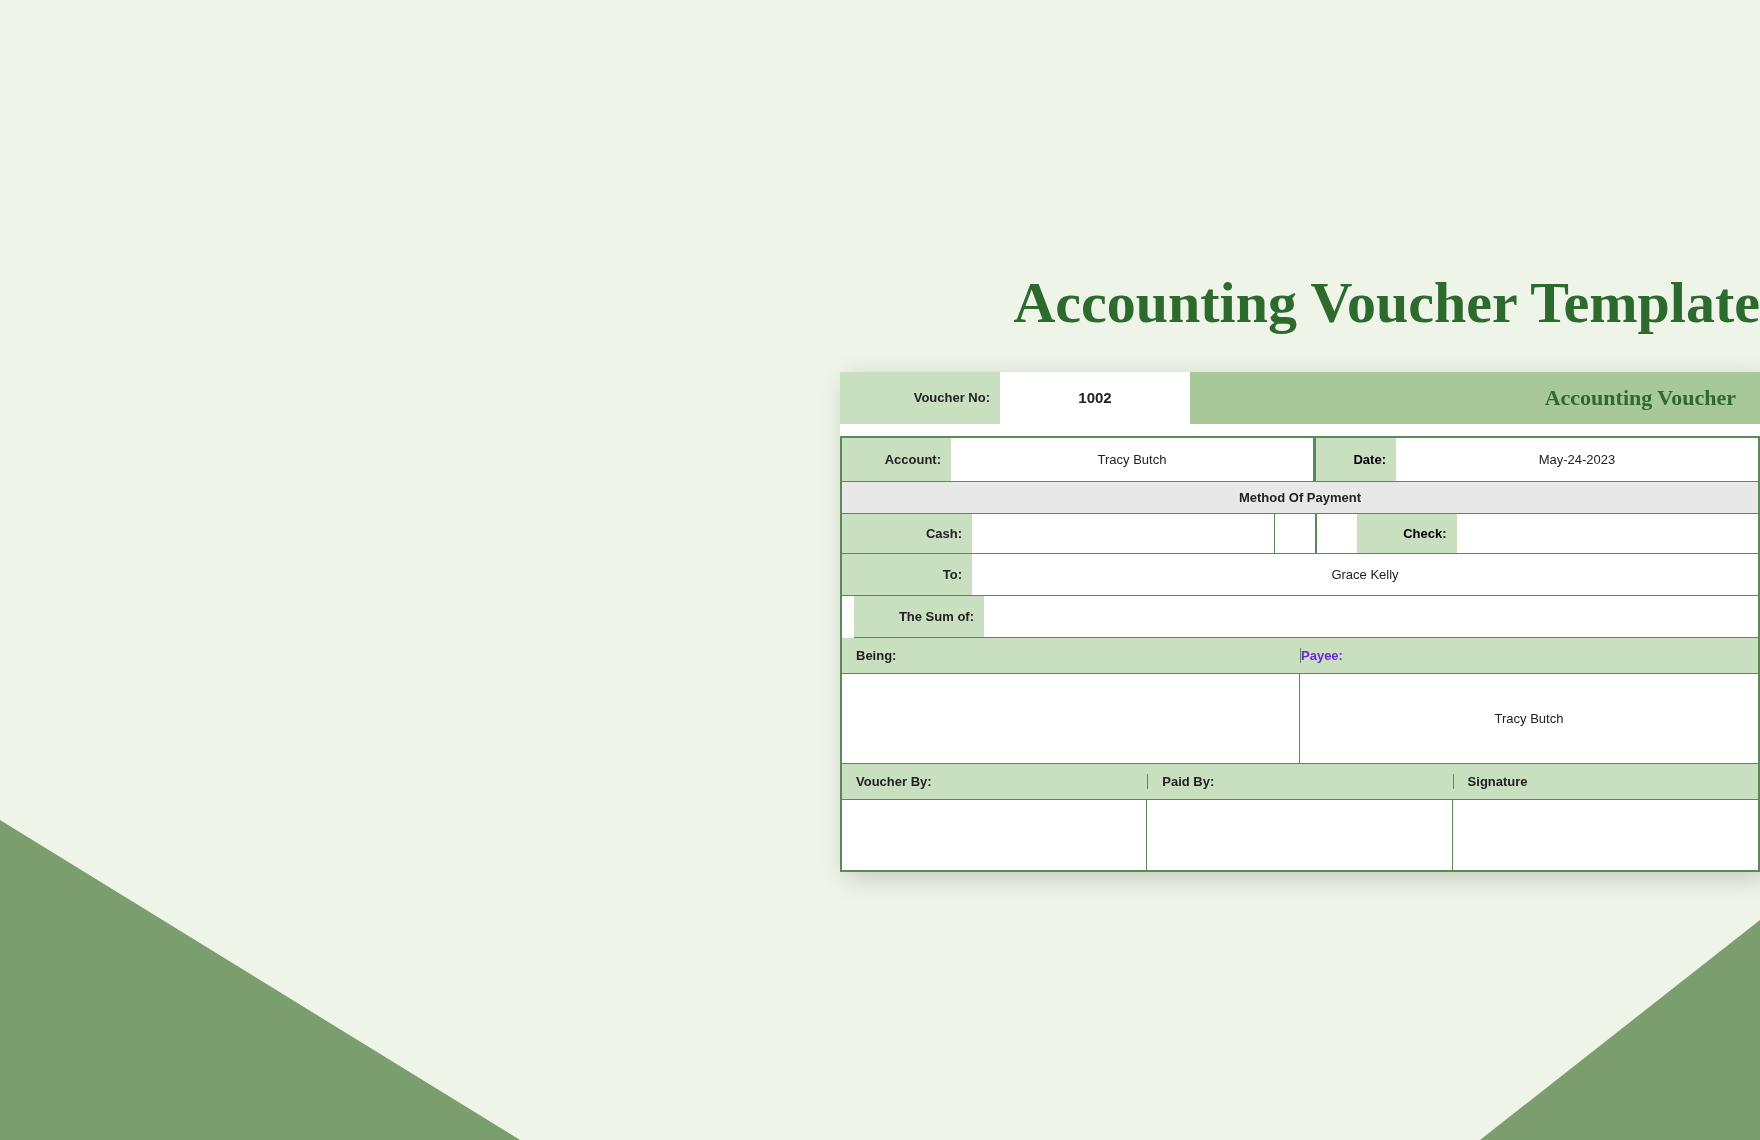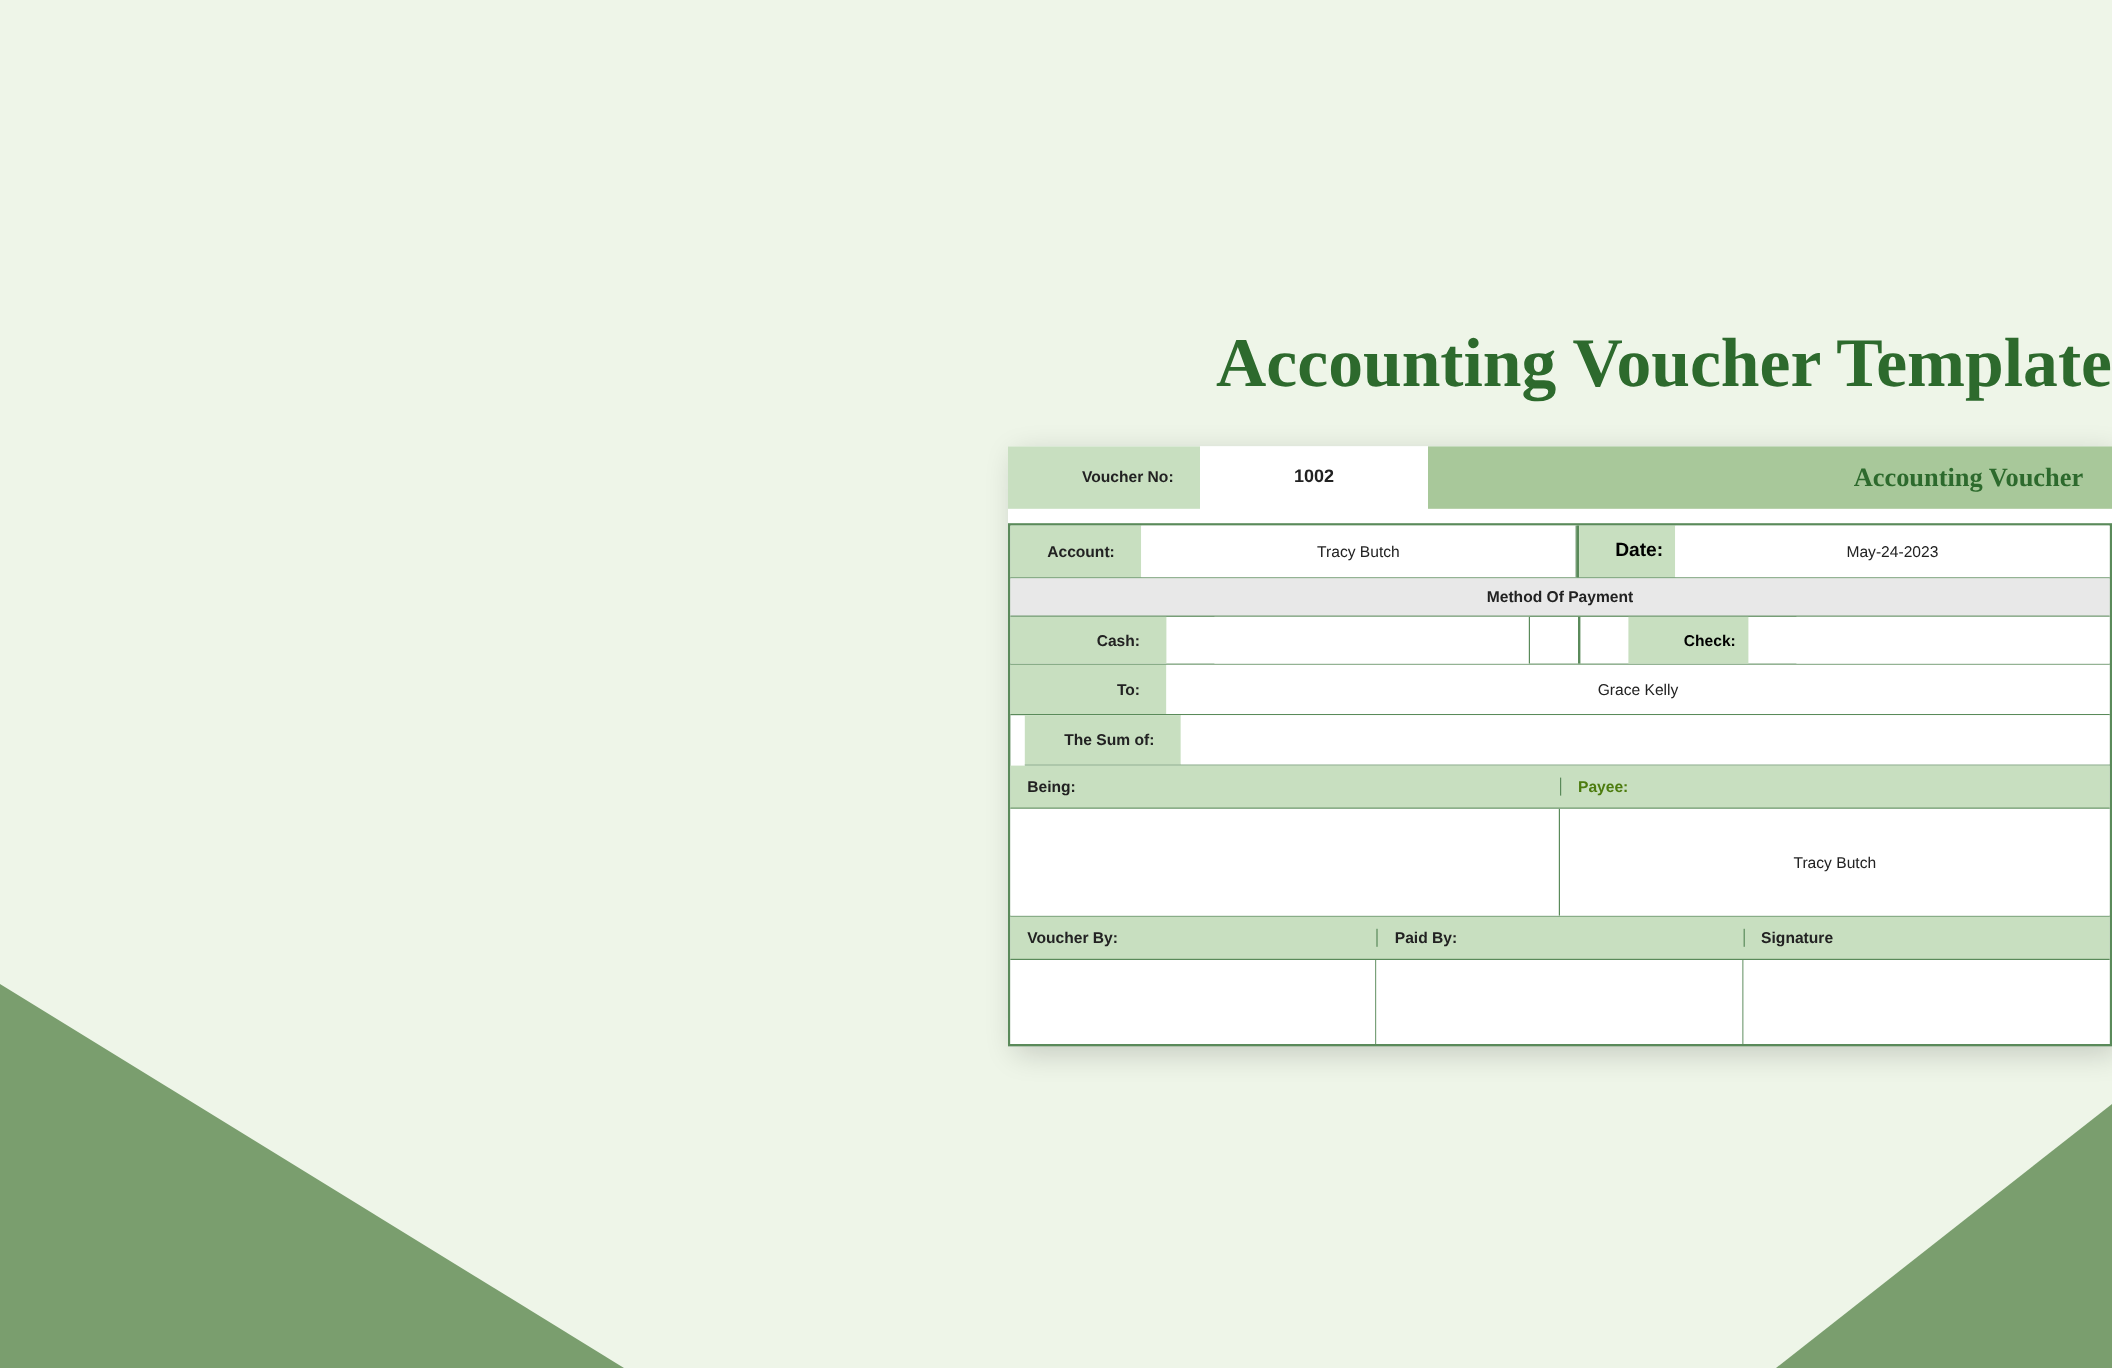--- a/index.html
+++ b/index.html
@@ -123,21 +123,21 @@
     }
 
     .label-cell {
       background: #c8dfc0;
       font-weight: bold;
       font-size: 13px;
       color: #222;
       display: flex;
       align-items: center;
       justify-content: flex-end;
-      padding: 0 22px;
+      padding: 0 10px;
       white-space: nowrap;
       flex-shrink: 0;
     }
 
     .value-cell {
       background: #ffffff;
       font-size: 13px;
       color: #222;
       display: flex;
       align-items: center;
@@ -166,21 +166,21 @@
 
     .account-value {
       width: 250px;
       border-right: 1px solid #5a8a5a;
     }
 
     .date-label {
       width: 80px;
       background: #c8dfc0;
       font-weight: bold;
-      font-size: 16px;
+      font-size: 13px;
       display: flex;
       align-items: center;
       justify-content: flex-end;
       padding: 16px 10px;
     }
 
     .date-value {
       flex: 1;
       background: #ffffff;
       display: flex;
@@ -284,22 +284,21 @@
       font-weight: bold;
       font-size: 13px;
       padding-left: 14px;
       color: #222;
     }
 
     .payee-section-header {
       width: 50%;
       font-weight: bold;
       font-size: 13px;
-      padding-left: 14px;
-      color: #4d7c0f;
+      color: #6d28d9;
       border-left: 1px solid #5a8a5a;
     }
 
     
     .being-payee-content {
       display: flex;
       border-bottom: 1px solid #5a8a5a;
       height: 90px;
     }
 

